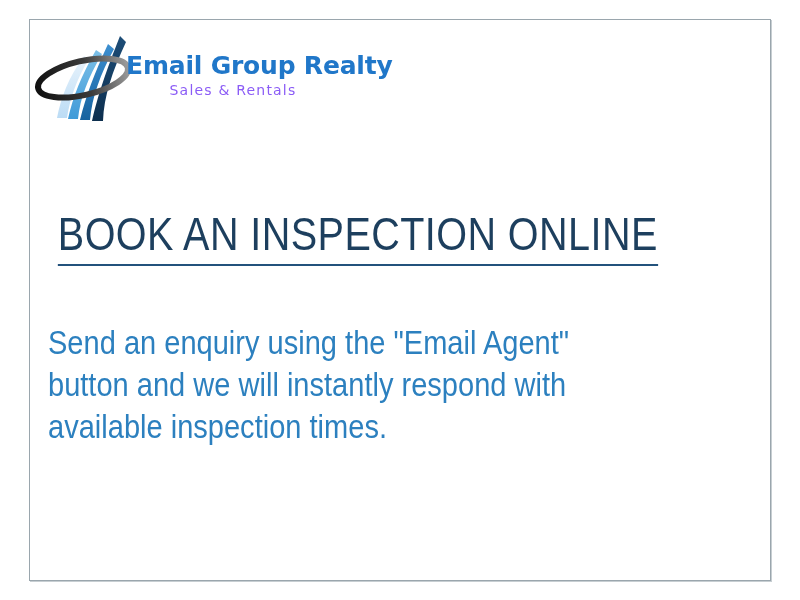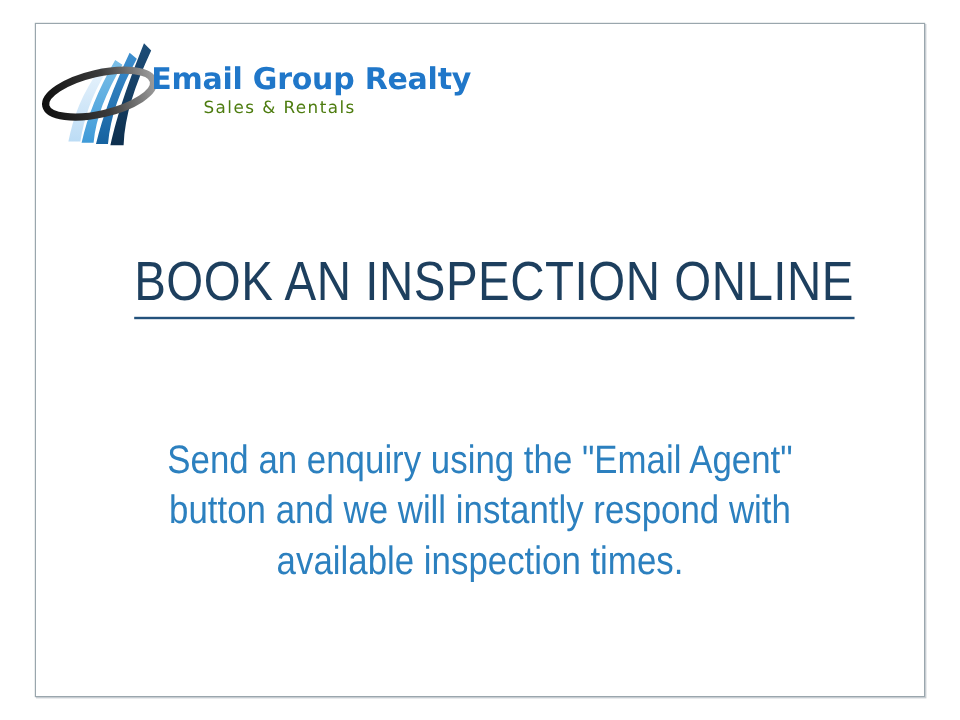--- a/index.html
+++ b/index.html
@@ -62,36 +62,35 @@
     line-height: 28px;
     color: #2077c9;
     letter-spacing: -0.2px;
     white-space: nowrap;
   }
   .logo-tagline {
     font-family: "DejaVu Sans", sans-serif;
     font-weight: normal;
     font-size: 14px;
     line-height: 18px;
-    color: #4d7c0f;
+    color: #8b5cf6;
     letter-spacing: 1.2px;
     text-align: center;
     padding-right: 6px;
     margin-top: 1px;
     white-space: nowrap;
   }
 
   
   .headline {
     position: absolute;
     left: 0;
     top: 208px;
     width: 716px;
-    text-align: right;
-    padding-left: 45px;
+    text-align: center;
   }
   .headline-text {
     display: inline-block;
     font-family: "Liberation Sans", sans-serif;
     font-size: 46px;
     line-height: 52px;
     font-weight: normal;
     color: #1d3f5e;
     transform: scaleX(0.86);
     transform-origin: center center;
@@ -100,22 +99,20 @@
     padding-bottom: 4px;
     white-space: nowrap;
   }
 
   
   .body-block {
     position: absolute;
     left: 0;
     top: 322px;
     width: 800px;
-    text-align: center;
-    margin-top: 40px;
   }
   .body-line {
     font-family: "Liberation Sans", sans-serif;
     font-size: 33px;
     line-height: 42px;
     font-weight: normal;
     color: #2c80bf;
     white-space: nowrap;
     transform: scaleX(0.88);
     transform-origin: center center;

